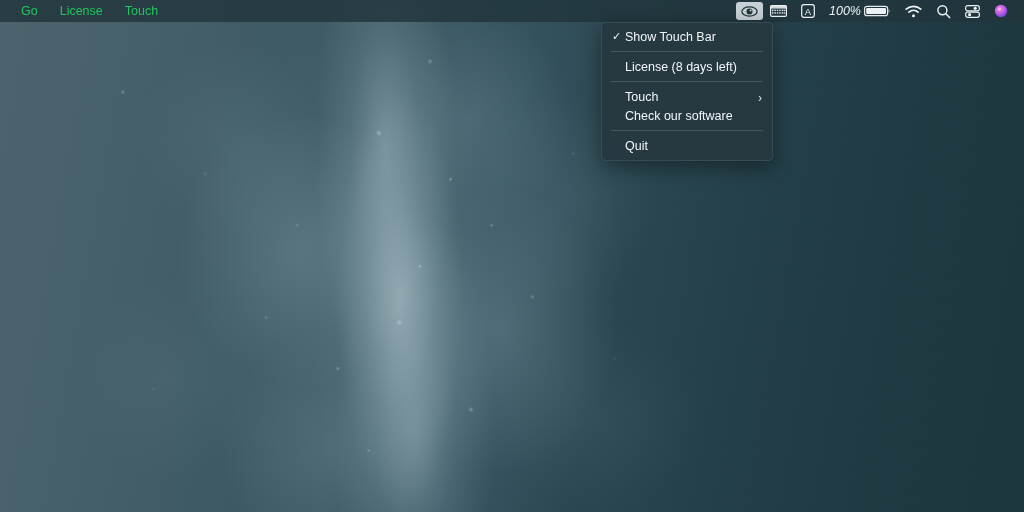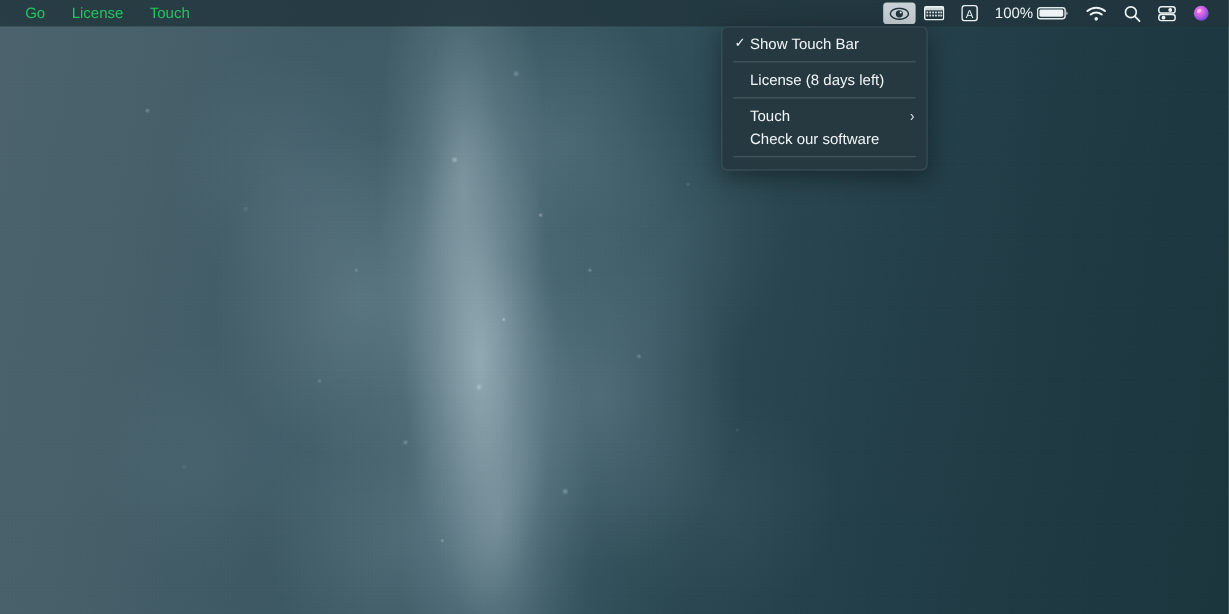--- a/index.html
+++ b/index.html
@@ -92,21 +92,21 @@
   .mb-item {
     display:flex; align-items:center; justify-content:center;
     height:22px; padding:0 7px;
   }
   .mb-item.active {
     background:rgba(235,242,245,0.82);
     border-radius:3px;
     height:18px; padding:0 5px;
   }
   .clock { font-size:12.5px; letter-spacing:0.2px; white-space:pre; padding-right:2px; }
-  .pct { font-size:12.5px; padding-right:3px; }
+  .pct { font-size:12.5px; padding-right:3px;font-style:italic; }
 
   
   #dropdown {
     position:absolute;
     left:601px; top:22px;
     width:172px;
     background:rgba(38,57,65,0.97);
     border-radius:5px;
     border:1px solid rgba(120,145,155,0.22);
     box-shadow:0 6px 20px rgba(0,0,0,0.40);
@@ -267,16 +267,20 @@
       <span class="menu-arrow">›</span>
     </div>
 
     <div class="menu-row">
       <span class="menu-check"></span>
       <span class="menu-label">Check our software</span>
     </div>
 
     <div class="menu-sep"></div>
 
+    <div class="menu-row">
+      <span class="menu-check"></span>
+      <span class="menu-label">Quit</span>
+    </div>
 
   </div>
 
 </div>
 
 </body></html>

